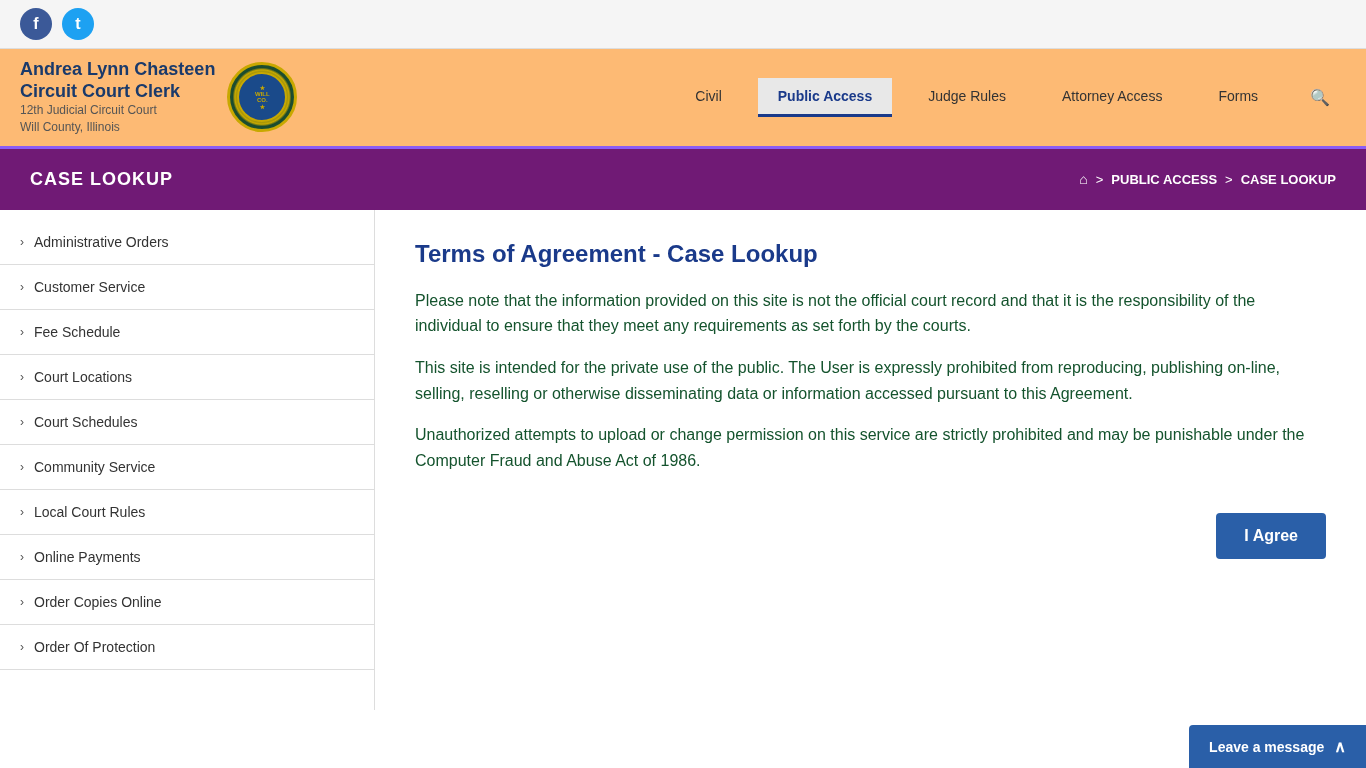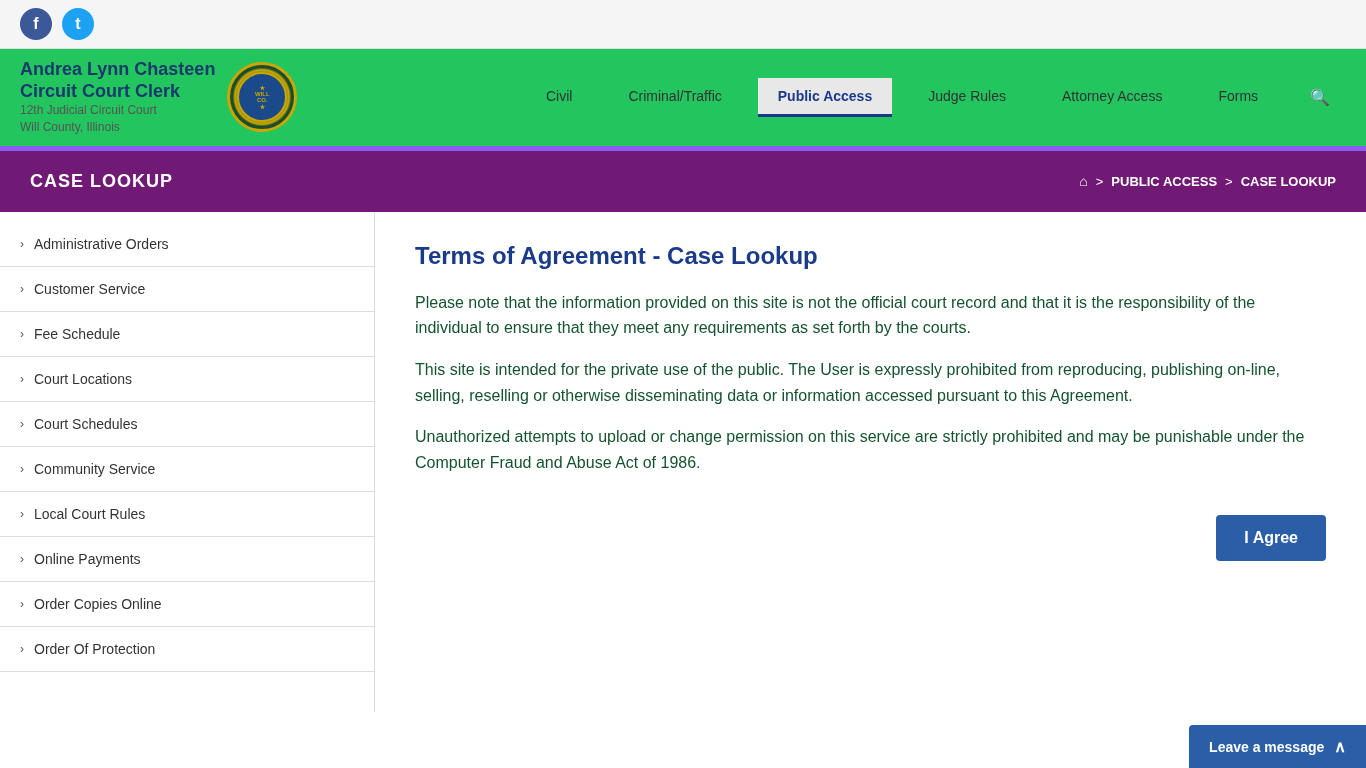--- a/index.html
+++ b/index.html
@@ -25,22 +25,22 @@
       text-decoration: none;
     }
     .facebook-icon { background: #3b5998; }
     .twitter-icon { background: #1da1f2; }
 
     
     .header {
       display: flex;
       align-items: center;
       padding: 10px 20px;
-      background: #22c55e;
-      border-bottom: 5px solid #8b5cf6;
+      background: #fdba74;
+      border-bottom: 3px solid #8b5cf6;
     }
     .logo-area {
       display: flex;
       align-items: center;
       gap: 12px;
       min-width: 380px;
     }
     .logo-text h1 {
       font-size: 18px;
       font-weight: bold;
@@ -235,21 +235,20 @@
       <p>Will County, Illinois</p>
     </div>
     <div class="seal">
       <div class="seal-inner">
         <span class="seal-text">★<br>WILL<br>CO.<br>★</span>
       </div>
     </div>
   </div>
   <nav>
     <a class="nav-item" href="#">Civil</a>
-    <a class="nav-item" href="#">Criminal/Traffic</a>
     <a class="nav-item active" href="#">Public Access</a>
     <a class="nav-item" href="#">Judge Rules</a>
     <a class="nav-item" href="#">Attorney Access</a>
     <a class="nav-item" href="#">Forms</a>
     <span class="nav-search">🔍</span>
   </nav>
 </div>
 
 <div class="banner">
   <span class="banner-title">CASE LOOKUP</span>

